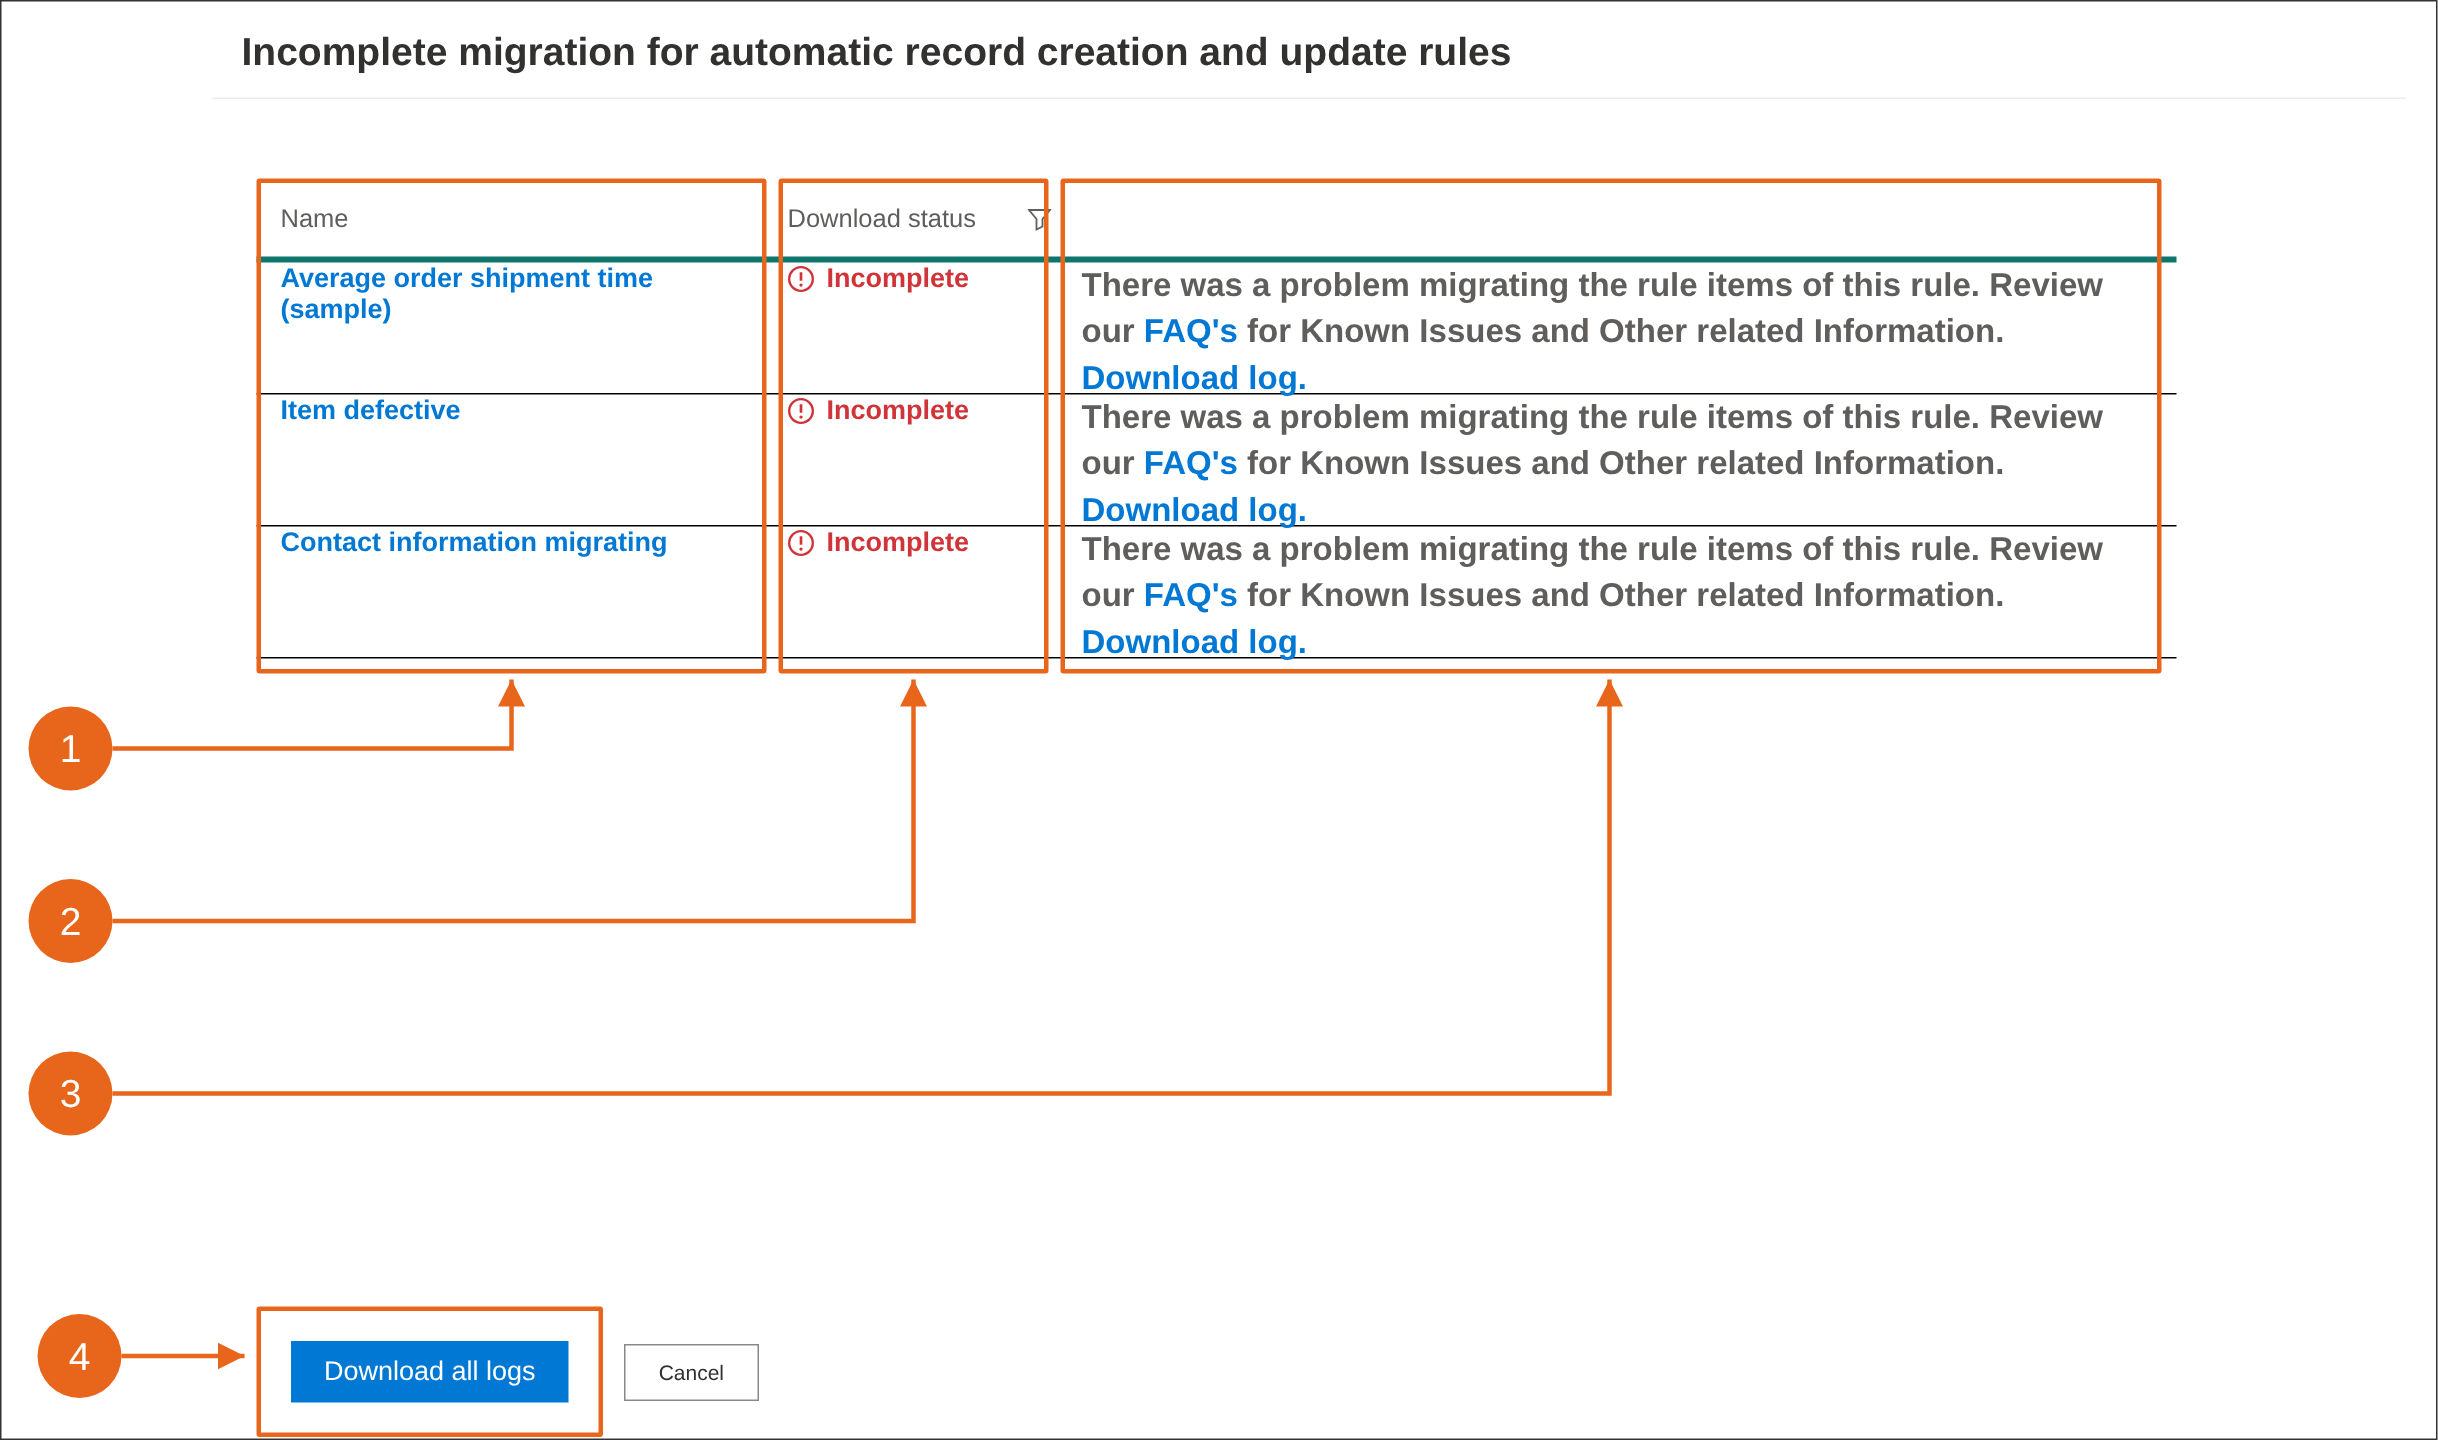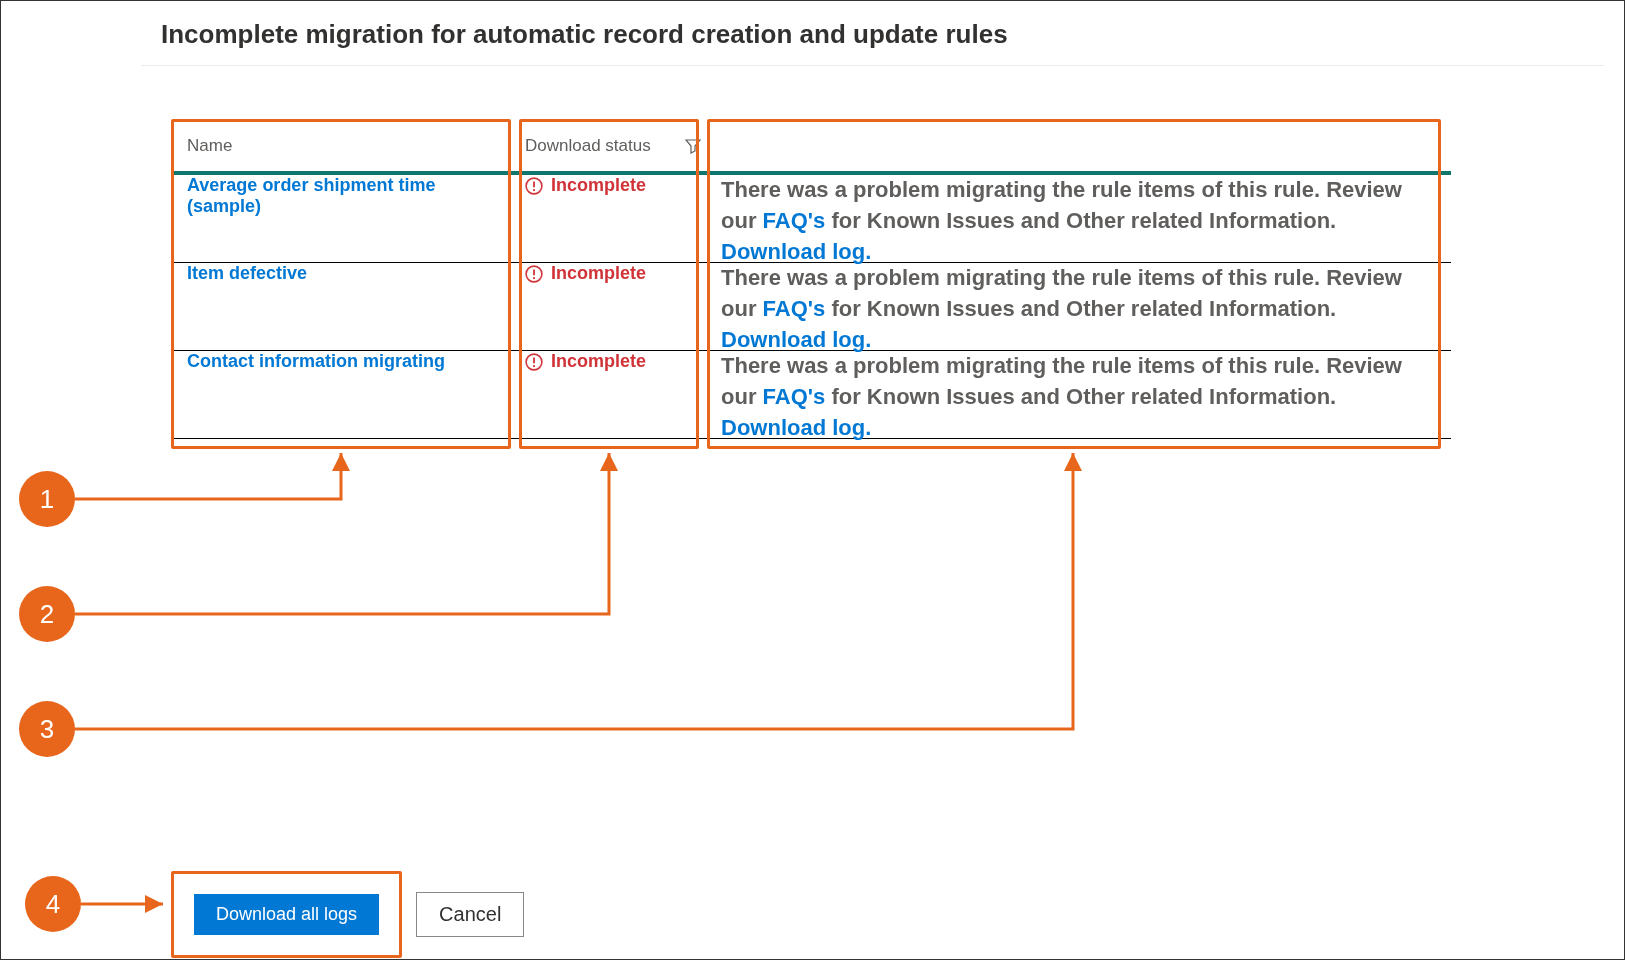--- a/index.html
+++ b/index.html
@@ -107,21 +107,21 @@
       border: none;
       font-size: 18px;
       padding: 10px 22px;
       cursor: pointer;
       font-family: inherit;
     }
     .btn-secondary {
       background: #fff;
       border: 1px solid #8a8886;
       color: #323130;
-      font-size: 20px;
+      font-size: 14px;
       padding: 10px 22px;
       cursor: pointer;
       font-family: inherit;
     }
   </style>
 </head>
 <body>
 
 <h1 class="page-title">Incomplete migration for automatic record creation and update rules</h1>
 <div class="hr"></div>

